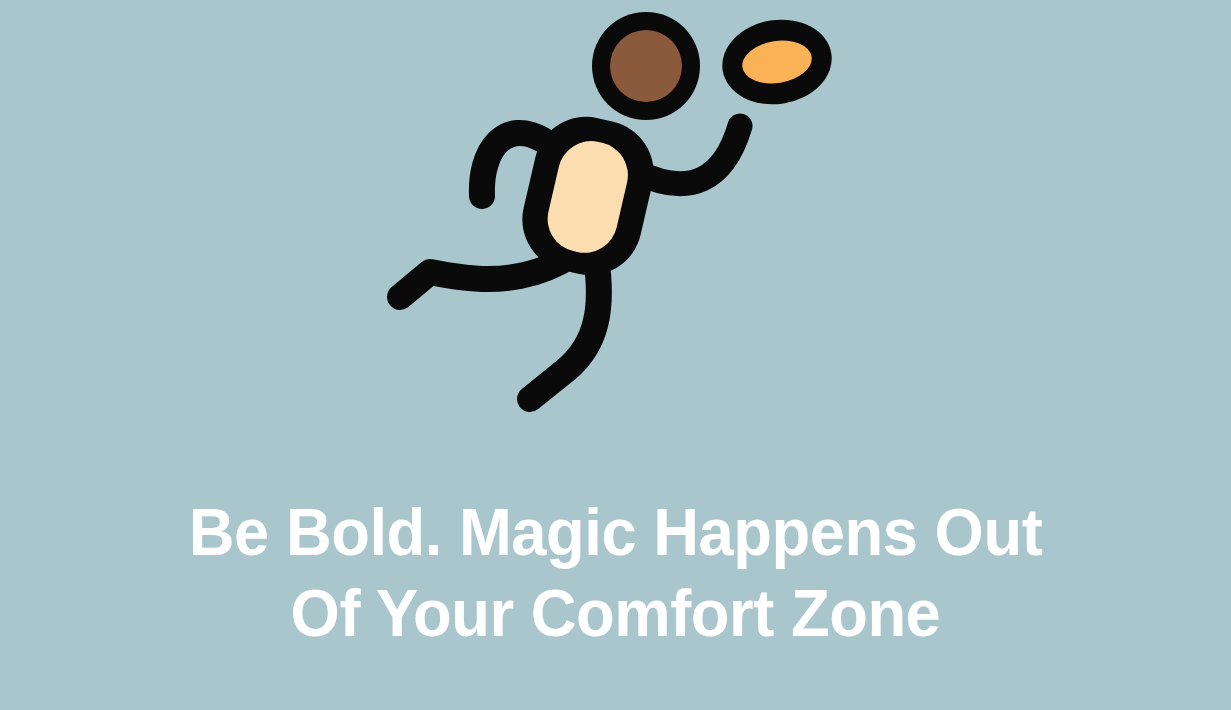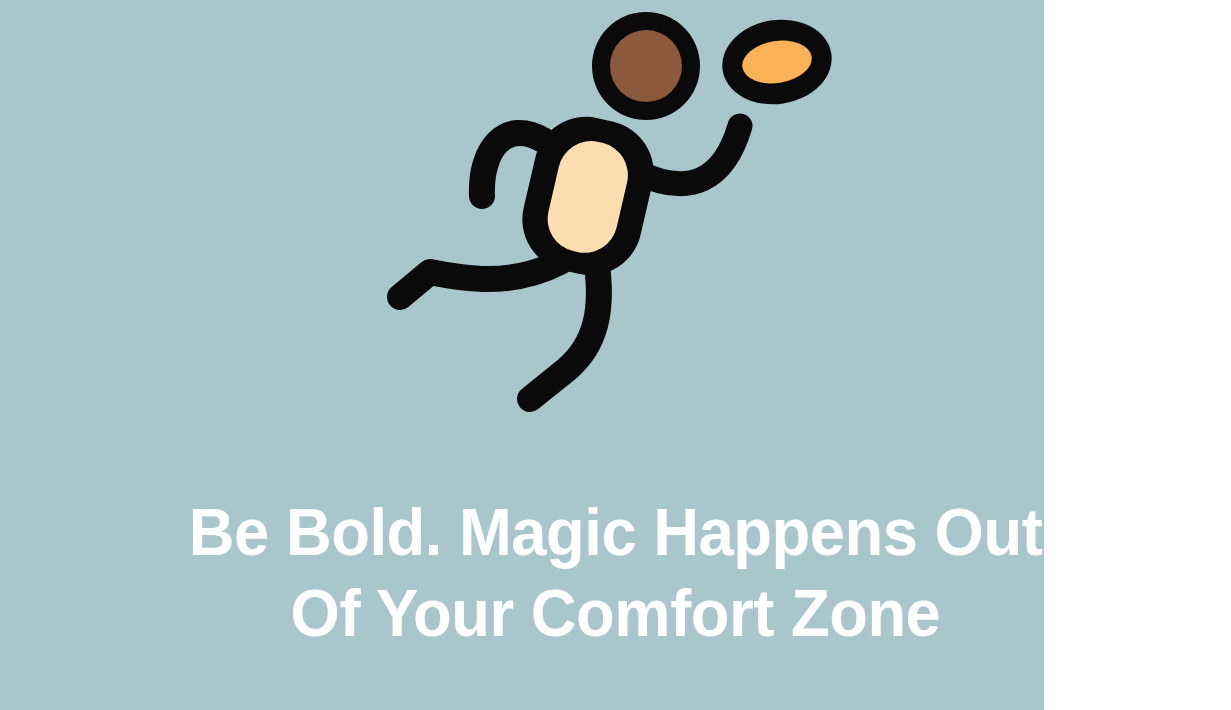--- a/index.html
+++ b/index.html
@@ -2,21 +2,21 @@
 <html><head>
 <meta charset="utf-8">
 <style>
   html, body {
     margin: 0;
     padding: 0;
     background: #ffffff;
   }
   #poster {
     position: relative;
-    width: 1044px;
+    width: 1231px;
     height: 710px;
     overflow: hidden;
     background: #a8c6cc;
     font-family: "Liberation Sans", sans-serif;
   }
   #illustration {
     position: absolute;
     left: 0;
     top: 0;
     width: 1231px;

